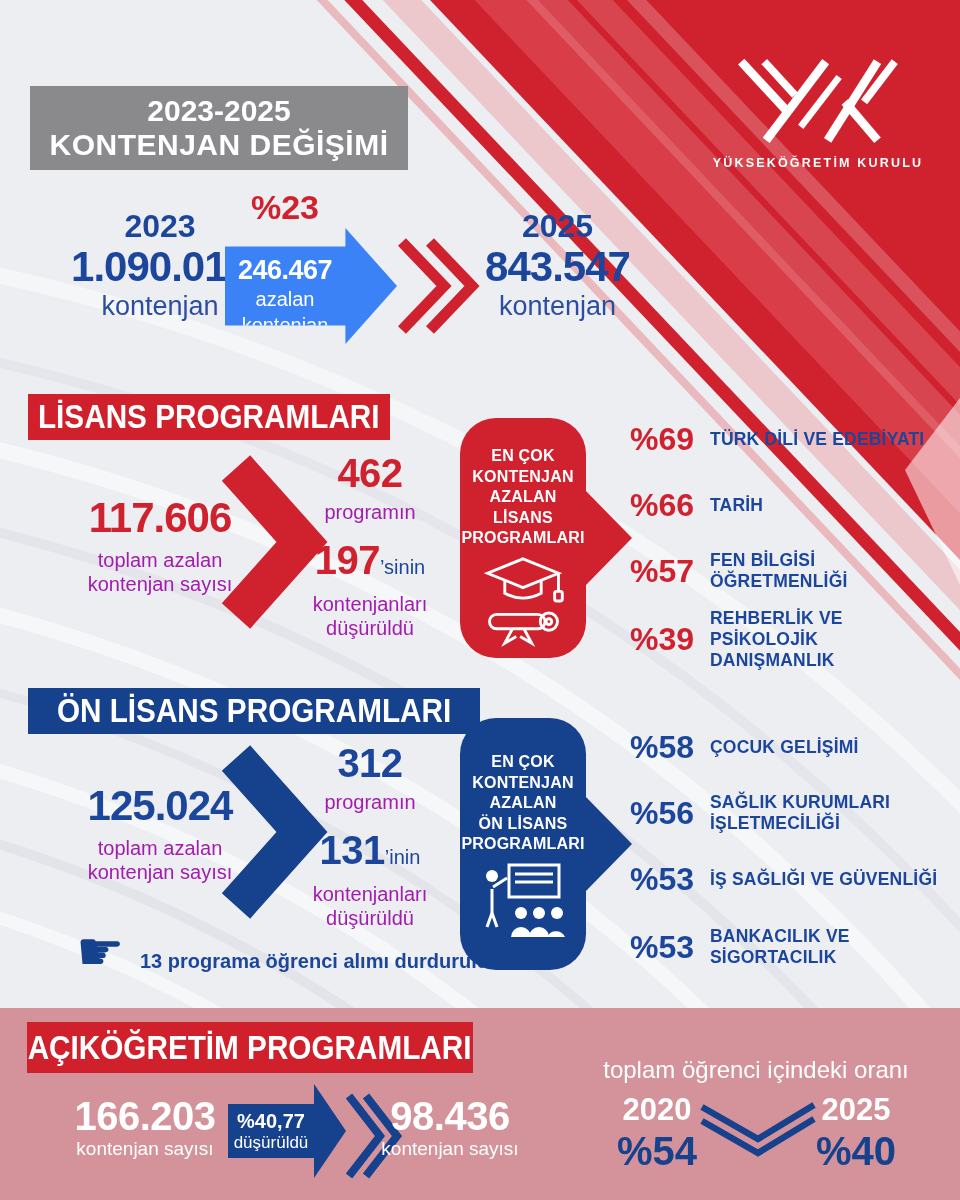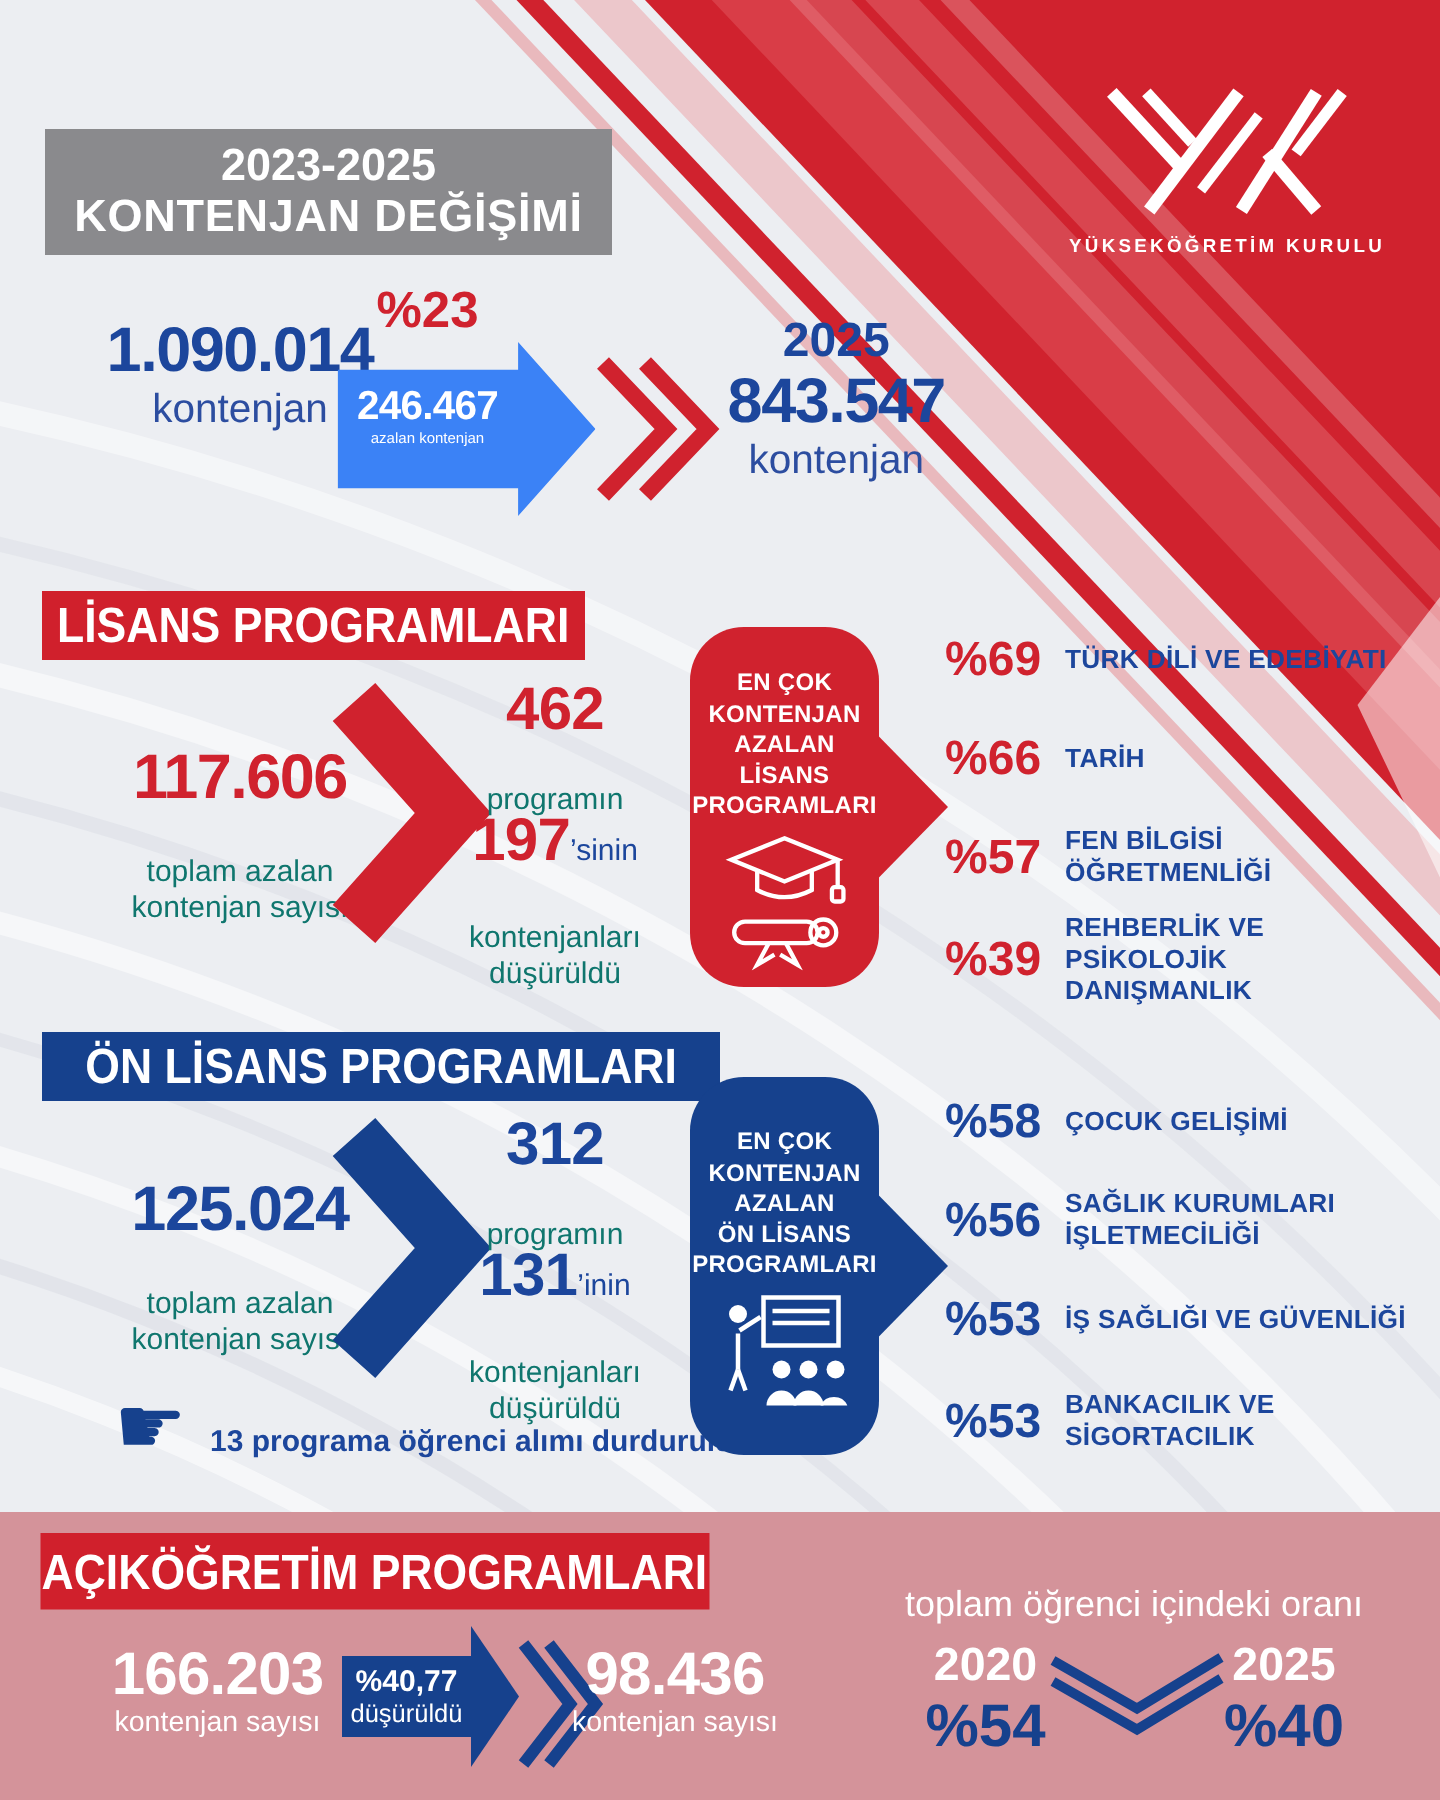--- a/index.html
+++ b/index.html
@@ -33,36 +33,36 @@
   .stat-year{font-size:32px;font-weight:bold;color:#1c469c;line-height:1.05;}
   .stat-big-navy{font-size:42px;font-weight:bold;color:#1c469c;letter-spacing:-1px;line-height:1.1;}
   .stat-unit{font-size:27px;color:#2c4da0;font-weight:500;line-height:1.25;}
   #ov-from{left:60px;top:210px;width:200px;}
   #ov-to{left:455px;top:210px;width:205px;}
   #ov-pct{left:225px;top:188px;width:120px;font-size:34px;font-weight:bold;color:#d0222e;}
   #ov-arrow{left:225px;top:228px;width:172px;height:116px;background:#3b82f6;
     clip-path:polygon(0 16%,70% 16%,70% 0,100% 50%,70% 100%,70% 84%,0 84%);}
   #ov-arrow .inner{position:absolute;left:0;top:26px;width:120px;text-align:center;color:#fff;}
   #ov-arrow .v{font-size:27px;font-weight:bold;letter-spacing:-.5px;line-height:1.2;}
-  #ov-arrow .s{font-size:10px;line-height:1.3;}
+  #ov-arrow .s{font-size:20px;line-height:1.3;}
 
   
   .banner{color:#fff;display:flex;align-items:center;justify-content:center;z-index:2;}
   .banner-red{background:#d0202c;}
   .banner-navy{background:#16418d;align-items:center;}
   #lisans-banner{left:28px;top:394px;width:362px;height:46px;font-size:33px;font-weight:bold;}
   #onlisans-banner{left:28px;top:688px;width:452px;height:46px;font-size:33px;font-weight:bold;}
   #aof-banner{left:27px;top:1022px;width:446px;height:51px;font-size:33px;font-weight:bold;justify-content:center;}
 
   
   .big-red{font-size:42px;font-weight:bold;color:#d0222e;letter-spacing:-1px;}
   .big-navy{font-size:42px;font-weight:bold;color:#1c469c;letter-spacing:-1px;}
   .mid-red{font-size:40px;font-weight:bold;color:#d0222e;letter-spacing:-.5px;line-height:1;}
   .mid-navy{font-size:40px;font-weight:bold;color:#1c469c;letter-spacing:-.5px;line-height:1;}
-  .lbl{font-size:20px;color:#0f766e;font-weight:500;line-height:1.22;margin-top:21px;}
+  .lbl{font-size:20px;color:#a21caf;font-weight:500;line-height:1.22;}
   .suffix{font-size:20px;color:#1c469c;font-weight:500;}
 
   .badge{border-radius:36px;color:#fff;z-index:2;display:flex;flex-direction:column;align-items:center;}
   .badge .tip{position:absolute;right:-46px;top:50%;margin-top:-49px;width:0;height:0;
     border-top:49px solid transparent;border-bottom:49px solid transparent;}
   .badge-red{background:#d0222e;}
   .badge-red .tip{border-left:48px solid #d0222e;}
   .badge-navy{background:#16418d;}
   .badge-navy .tip{border-left:48px solid #16418d;}
   .badge .btxt{font-size:16px;font-weight:bold;line-height:20.5px;text-align:center;letter-spacing:.2px;}
@@ -135,20 +135,21 @@
     </svg>
     <div class="org">YÜKSEKÖĞRETİM KURULU</div>
   </div>
 
   <div id="title-box" class="abs">
     <div class="l1">2023-2025</div>
     <div class="l2">KONTENJAN DEĞİŞİMİ</div>
   </div>
 
   <div id="ov-from" class="abs center z">
+    <div class="stat-year">2023</div>
     <div class="stat-big-navy">1.090.014</div>
     <div class="stat-unit">kontenjan</div>
   </div>
 
   <div id="ov-pct" class="abs center z">%23</div>
 
   <div id="ov-arrow" class="abs z">
     <div class="inner">
       <div class="v">246.467</div>
       <div class="s">azalan kontenjan</div>

